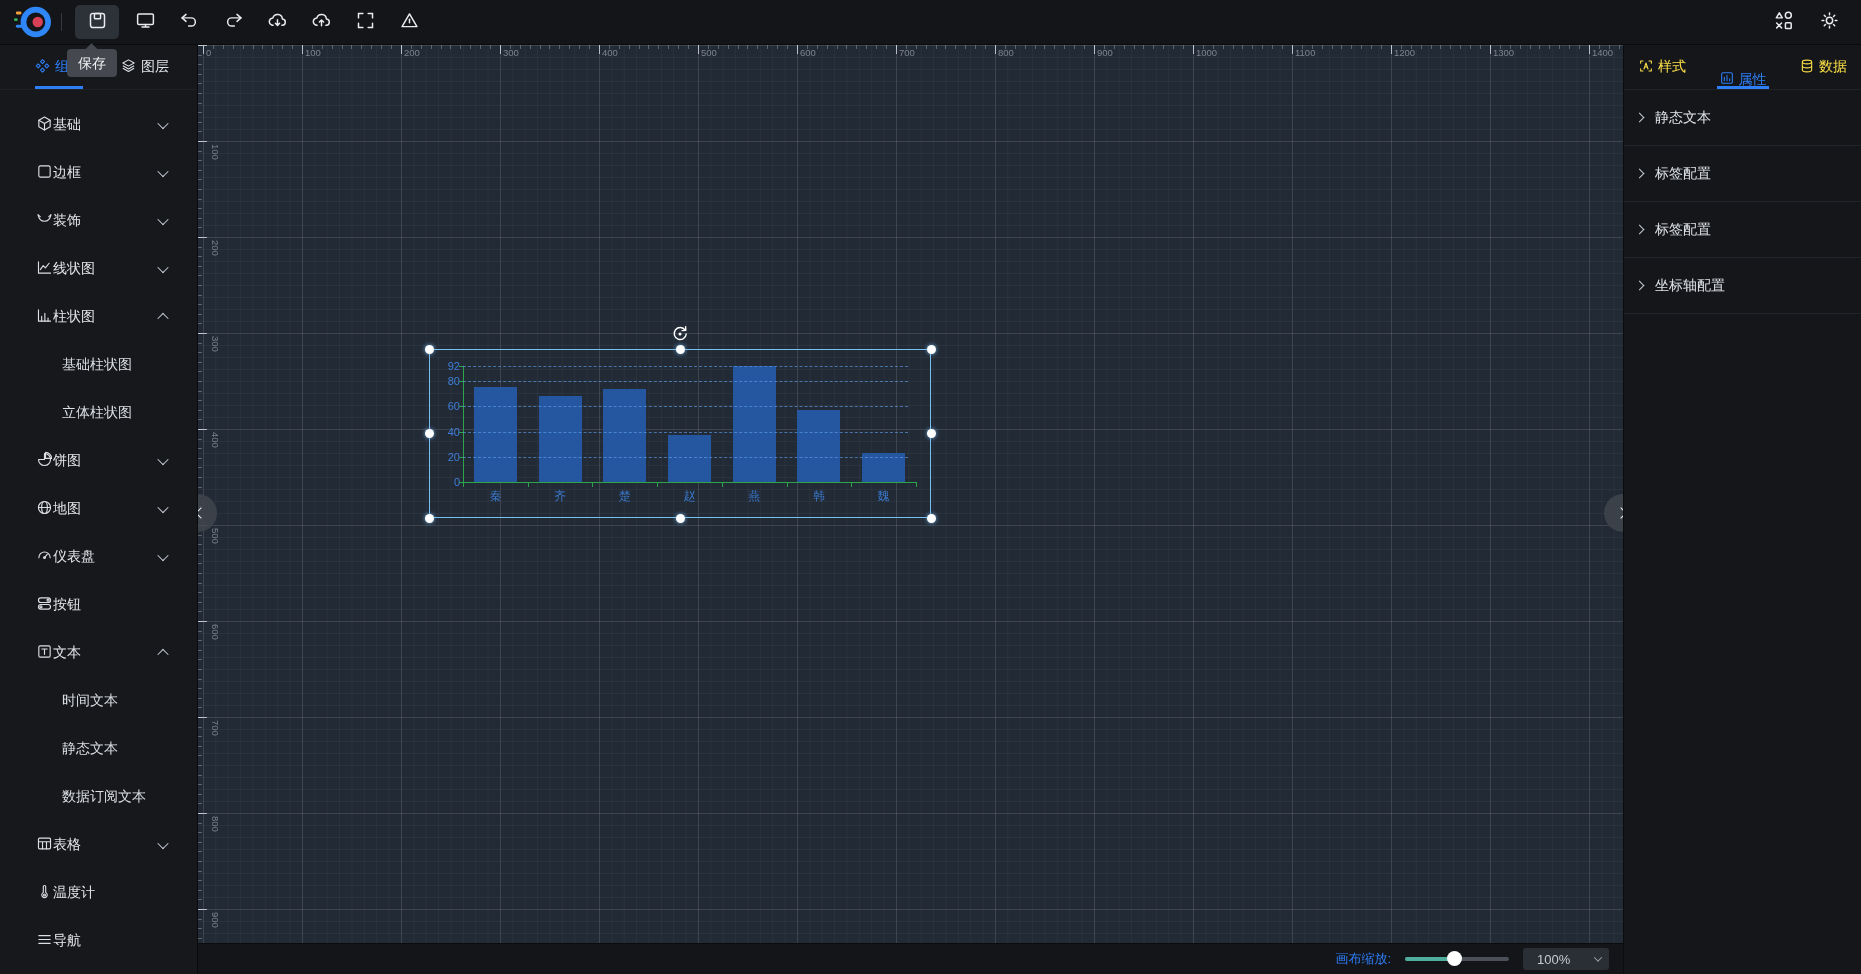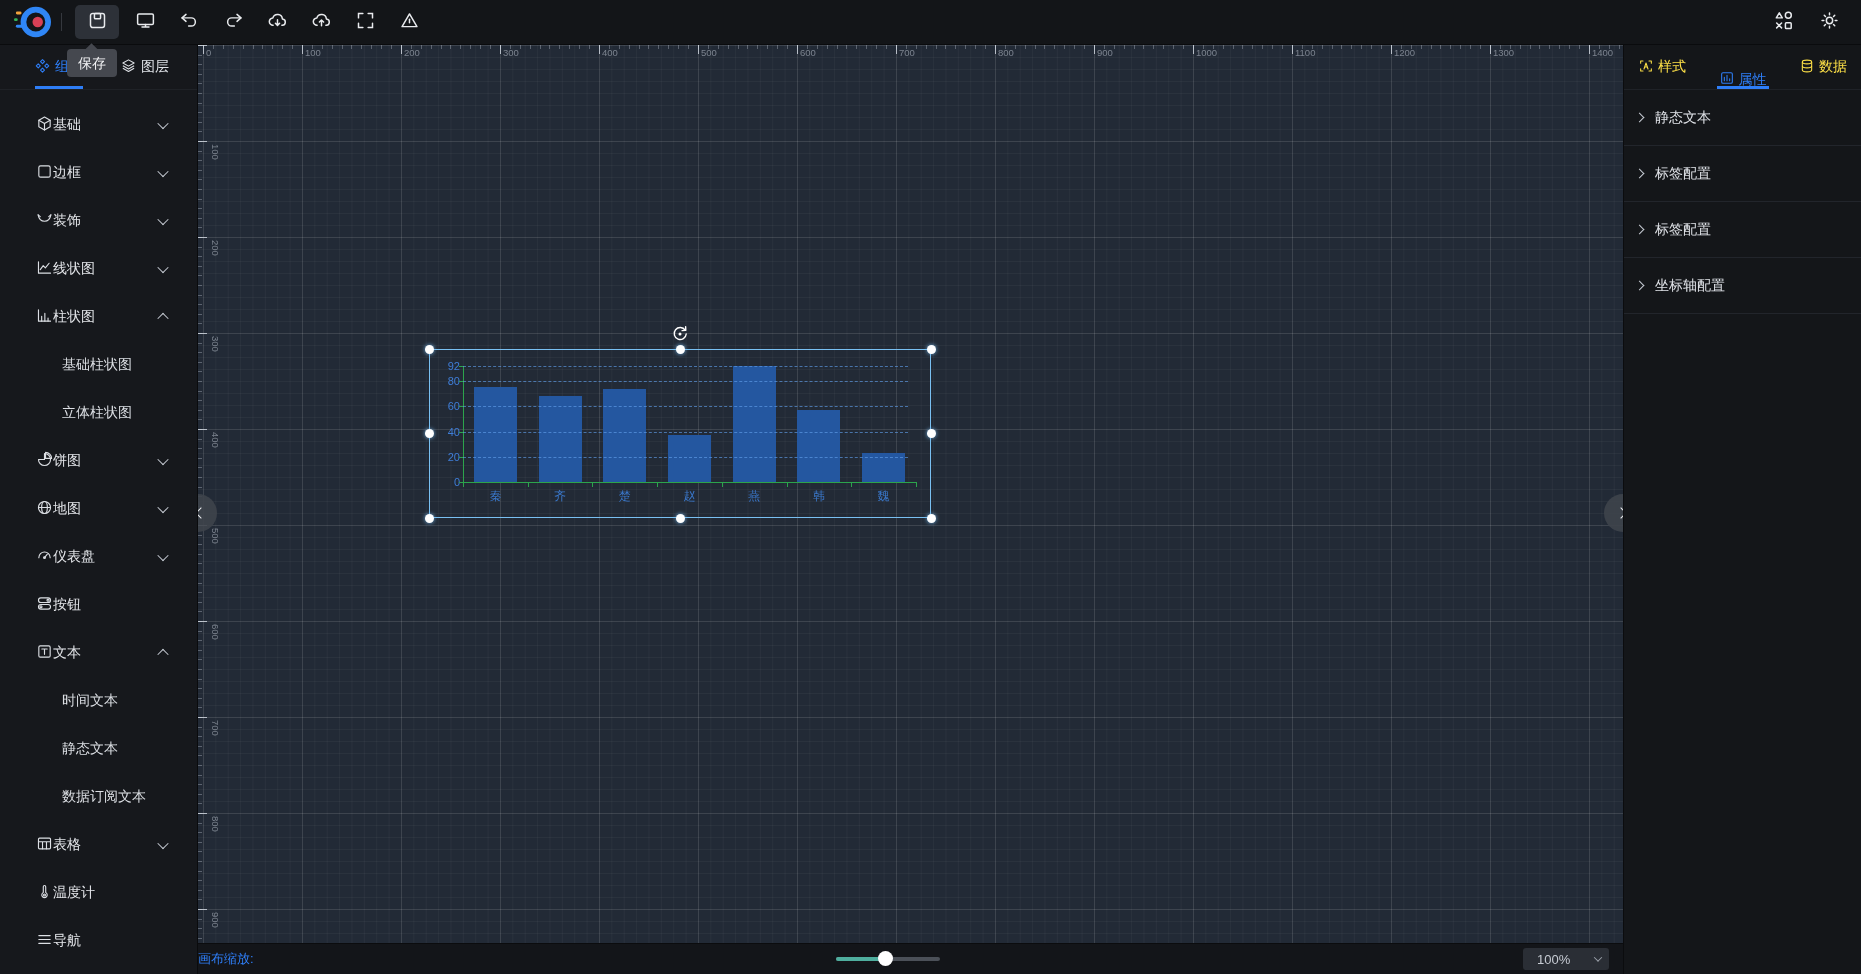--- a/index.html
+++ b/index.html
@@ -71,21 +71,21 @@
   
   .sel-box{position:absolute;left:231px;top:304px;width:502px;height:169px;border:1px solid #79c0f2;z-index:5;}
   .handle{position:absolute;width:9px;height:9px;border-radius:50%;background:#fff;box-shadow:0 0 4px rgba(120,190,245,.9);z-index:6;}
   .rotate-handle{position:absolute;left:472px;top:279px;width:20px;height:20px;z-index:6;}
 
   
   .collapse{position:absolute;width:38px;height:38px;border-radius:50%;background:rgba(62,67,75,.92);display:flex;align-items:center;justify-content:center;z-index:20;}
   .collapse .chev{border-color:#eceef1;}
 
   
-  .footer{position:absolute;left:198px;top:943px;width:1425px;height:31px;background:#131519;display:flex;align-items:center;justify-content:space-between;gap:14px;padding-right:14px;border-top:1px solid #0b0c0e;}
+  .footer{position:absolute;left:198px;top:943px;width:1425px;height:31px;background:#131519;display:flex;align-items:center;justify-content:flex-end;gap:14px;padding-right:14px;border-top:1px solid #0b0c0e;}
   .zoom-label{color:#2e7ef7;font-size:13px;}
   .slider{position:relative;width:104px;height:14px;}
   .slider .track{position:absolute;left:0;right:0;top:5px;height:4px;border-radius:2px;background:#4b5058;}
   .slider .fill{position:absolute;left:0;top:5px;height:4px;border-radius:2px;background:#4fae9e;}
   .slider .thumb{position:absolute;top:-1px;width:15px;height:15px;border-radius:50%;background:#fff;margin-left:-7px;}
   .zoom-select{width:86px;height:22px;background:#2a2e35;border-radius:3px;display:flex;align-items:center;font-size:13px;color:#c6cbd3;padding:0 8px 0 14px;}
   .zoom-select .chev{width:6px;height:6px;margin-left:auto;border-color:#9aa0a9;}
 
   
   .panel{position:absolute;left:1623px;top:45px;width:238px;height:929px;background:#141619;border-left:1px solid #0b0c0e;}

